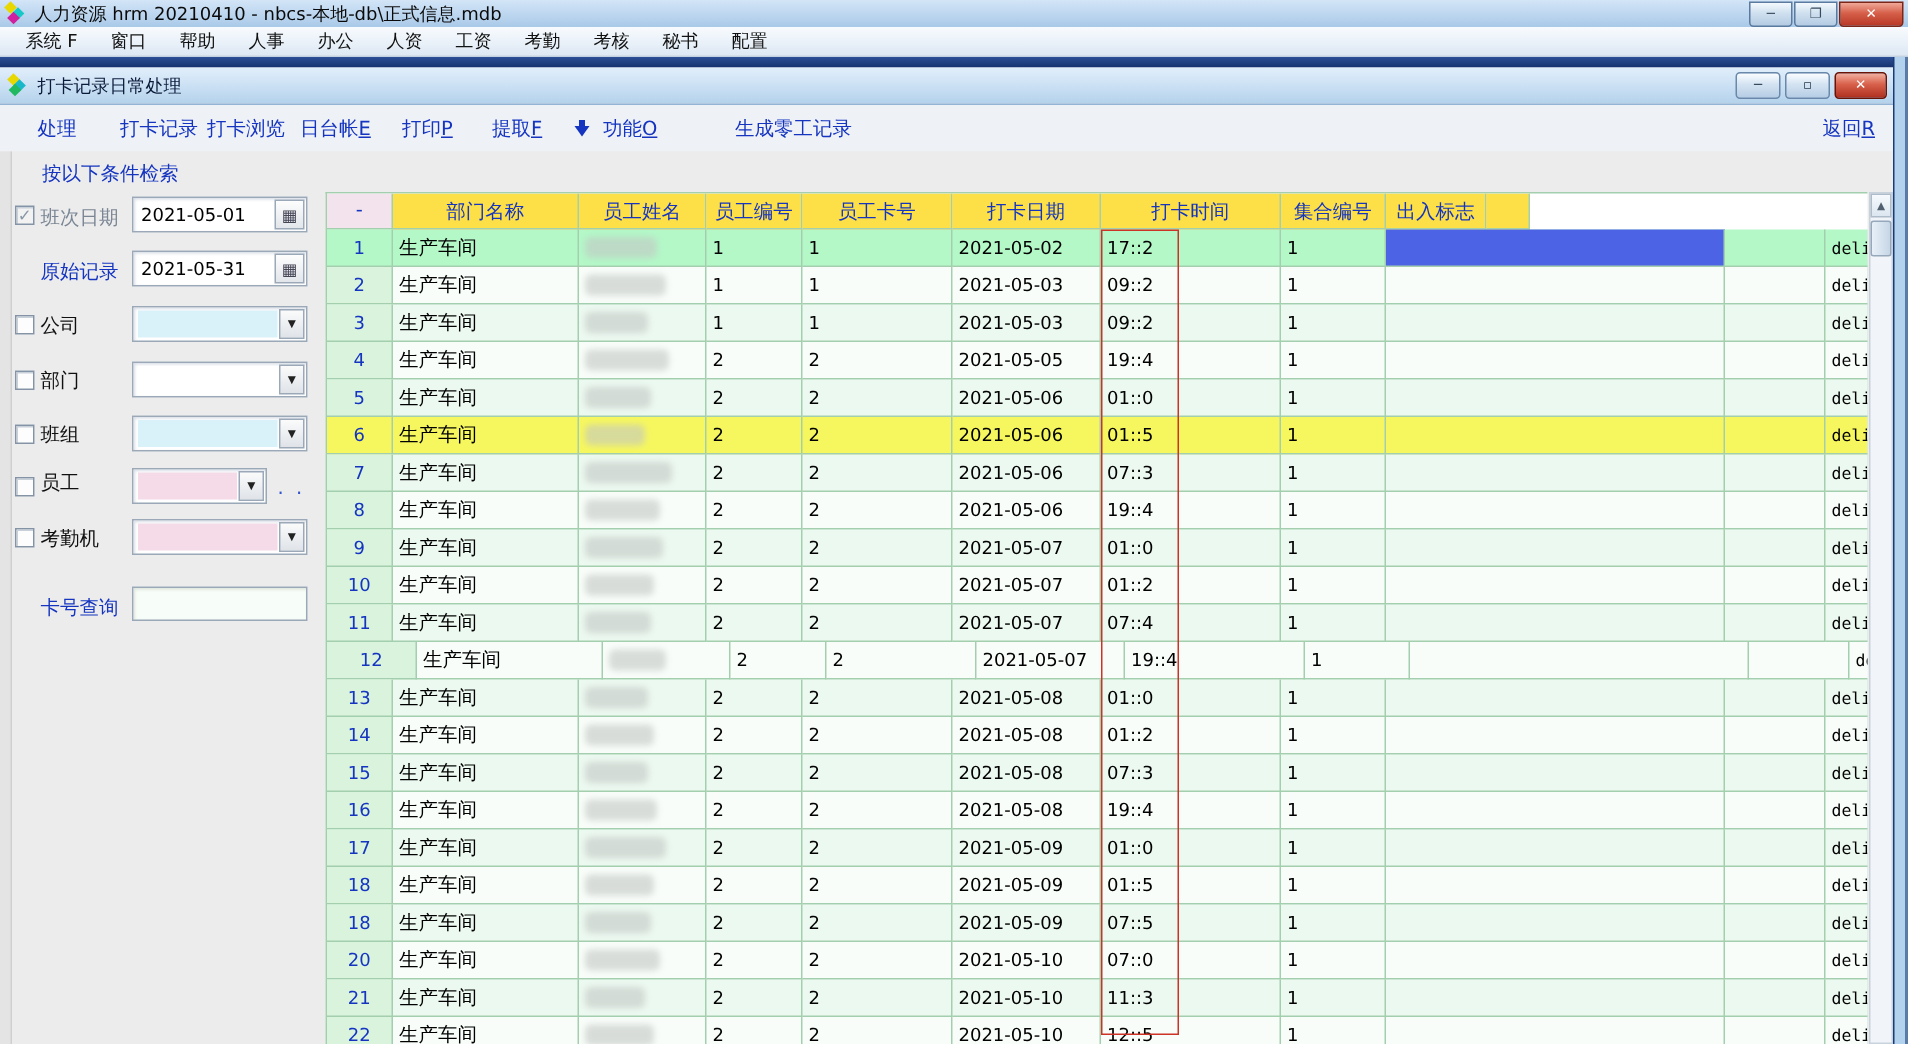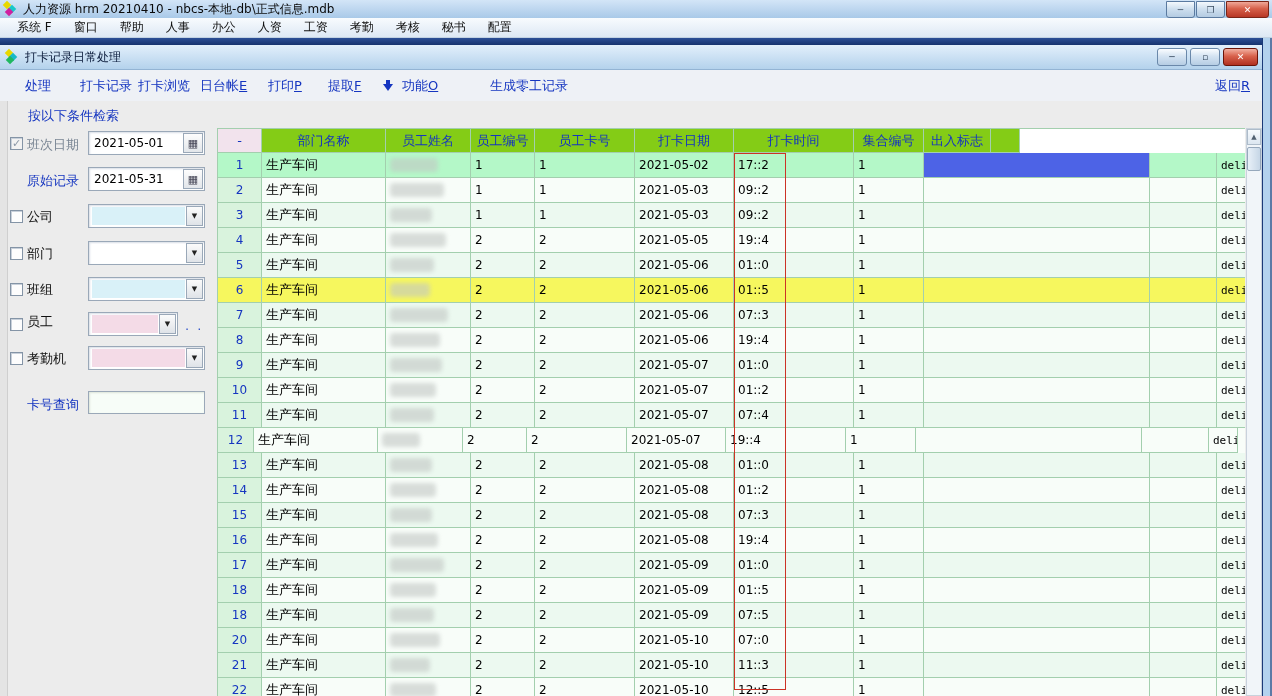--- a/index.html
+++ b/index.html
@@ -85,21 +85,21 @@
     border:1px solid #9aa8b8; font-size:7px; color:#222; display:flex; align-items:center; justify-content:center; }
   .dots { position:absolute; color:#3355cc; font-size:13px; letter-spacing:2px; }
   .qinput { position:absolute; width:117px; height:23px; background:#f7fdf8; border:1px solid #9aa8b8;
     box-shadow:inset 1px 1px 2px #dde4da; font-family:"DejaVu Sans",sans-serif; font-size:12px; padding-left:4px; }
 
   
   .tablewrap { position:absolute; left:217px; top:27px; width:1028px; height:568px;
     overflow:hidden; border-left:1px solid #a3cfae; border-top:1px solid #a3cfae; background:#fff; }
   .trow { display:flex; height:25px; }
   .trow.thead { height:24px; }
-  .hc { border-right:1px solid #a3cfae; border-bottom:1px solid #a3cfae; background:#84cc16;
+  .hc { border-right:1px solid #a3cfae; border-bottom:1px solid #a3cfae; background:#fde047;
     color:#1535c0; font-size:13px; display:flex; align-items:center; justify-content:center; overflow:hidden; flex:0 0 auto; }
   .hc-first { background:#f2e3ed; }
   .tc { border-right:1px solid #a3cfae; border-bottom:1px solid #a3cfae; font-size:12px; color:#000;
     display:flex; align-items:center; padding-left:4px; overflow:hidden; white-space:nowrap; flex:0 0 auto; }
   .tc-n { justify-content:center; padding-left:0; color:#1535c0; background:#d9f3dd; }
   .tc-dept { font-size:13px; }
   .tc-tail { font-family:"DejaVu Sans Mono",monospace; font-size:11px; }
   .row-even { background:#f8fdf9; }
   .row-odd { background:#ecf9f0; }
   .row-current { background:#b4f8c8; }
@@ -408,21 +408,21 @@
         <div class="tc tc-emp" style="width: 64px;">2</div>
         <div class="tc tc-card" style="width: 100px;">2</div>
         <div class="tc tc-date" style="width: 99px;">2021-05-07</div>
         <div class="tc tc-time" style="width: 120px;">07::4</div>
         <div class="tc tc-group" style="width: 70px;">1</div>
         <div class="tc tc-ip" style="width: 226px;"></div>
         <div class="tc tc-flag" style="width: 67px;"></div>
         <div class="tc tc-tail" style="width: 29px;">deli</div>
       </div>
       <div class="trow row-even">
-        <div class="tc tc-n" style="width: 36px;">12</div>
+        <div class="tc tc-n" style="width: 60px;">12</div>
         <div class="tc tc-dept" style="width: 124px;">生产车间</div>
         <div class="tc tc-name" style="width: 85px;">
           <div class="blob" style="width: 38px;"></div>
         </div>
         <div class="tc tc-emp" style="width: 64px;">2</div>
         <div class="tc tc-card" style="width: 100px;">2</div>
         <div class="tc tc-date" style="width: 99px;">2021-05-07</div>
         <div class="tc tc-time" style="width: 120px;">19::4</div>
         <div class="tc tc-group" style="width: 70px;">1</div>
         <div class="tc tc-ip" style="width: 226px;"></div>

